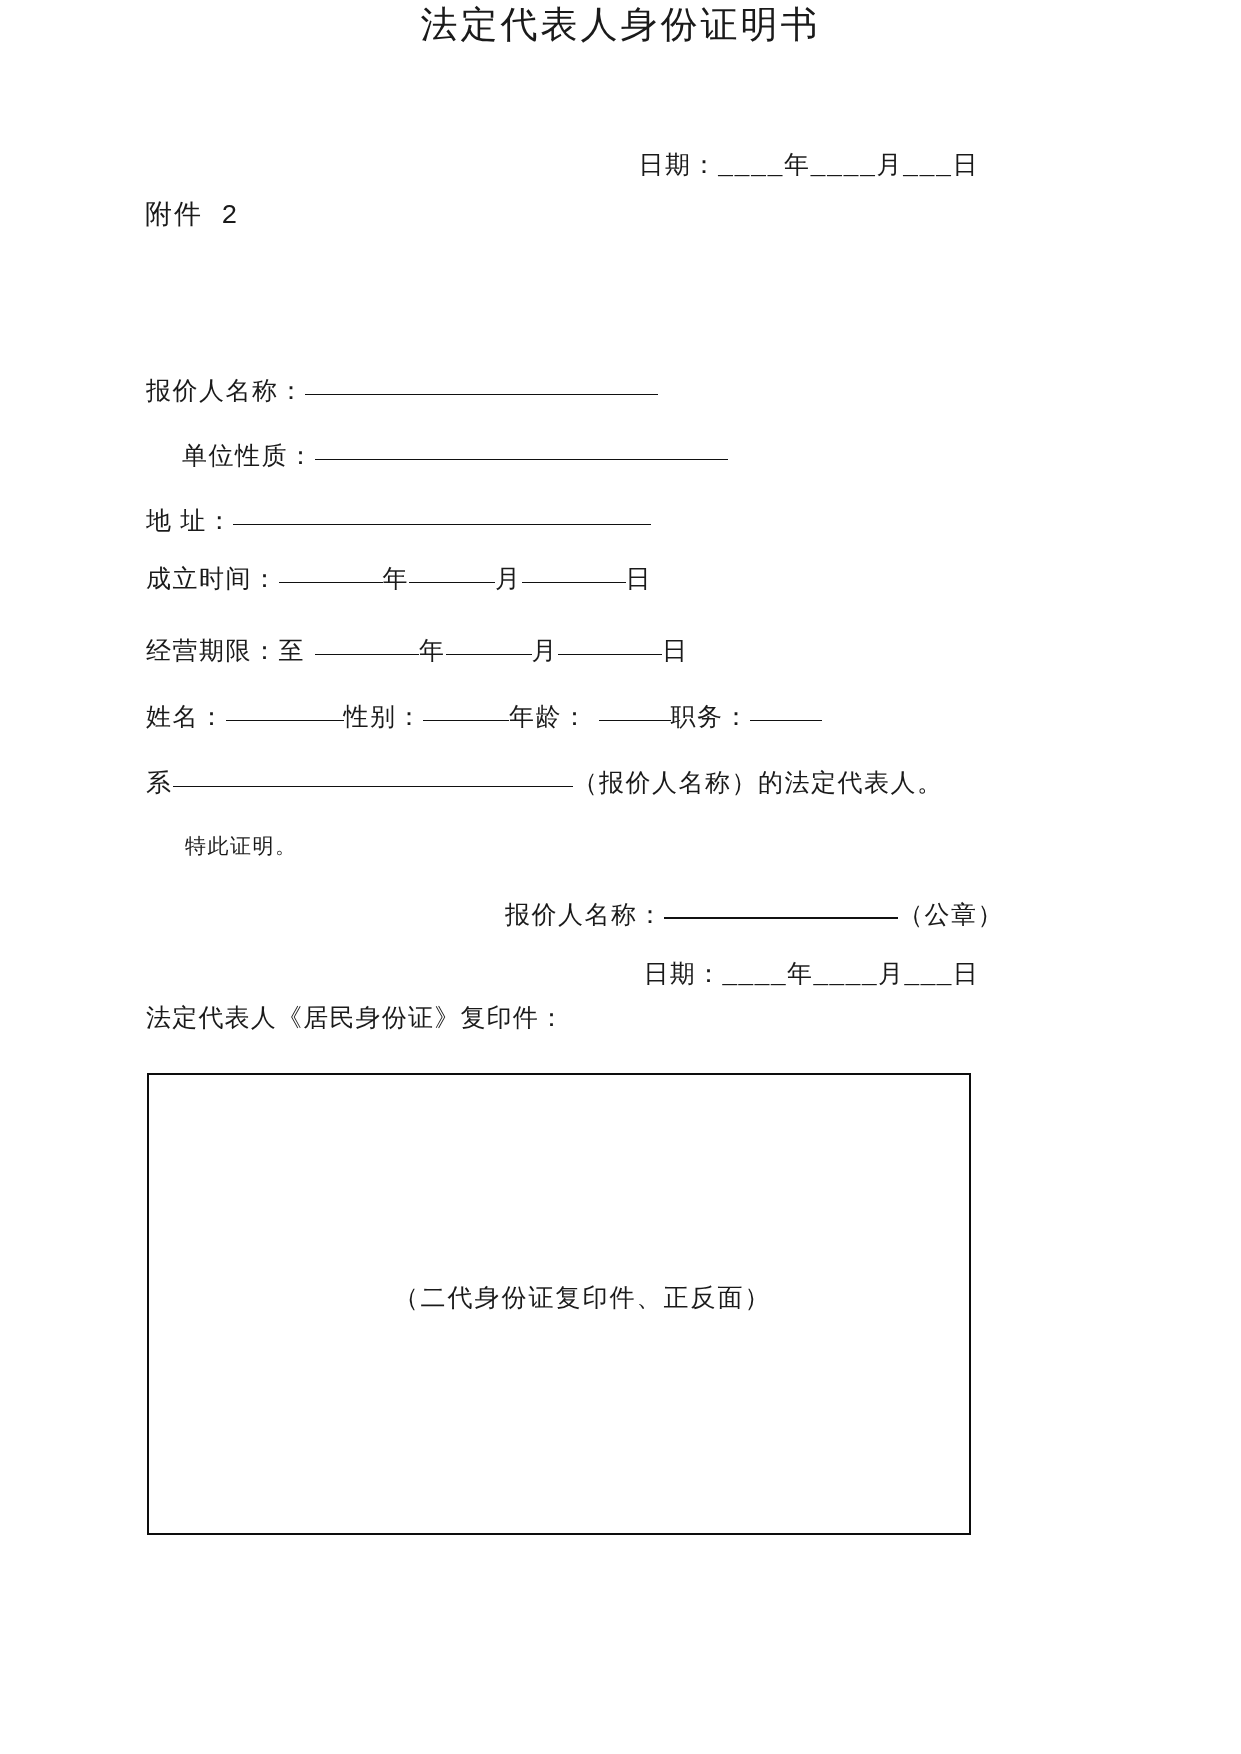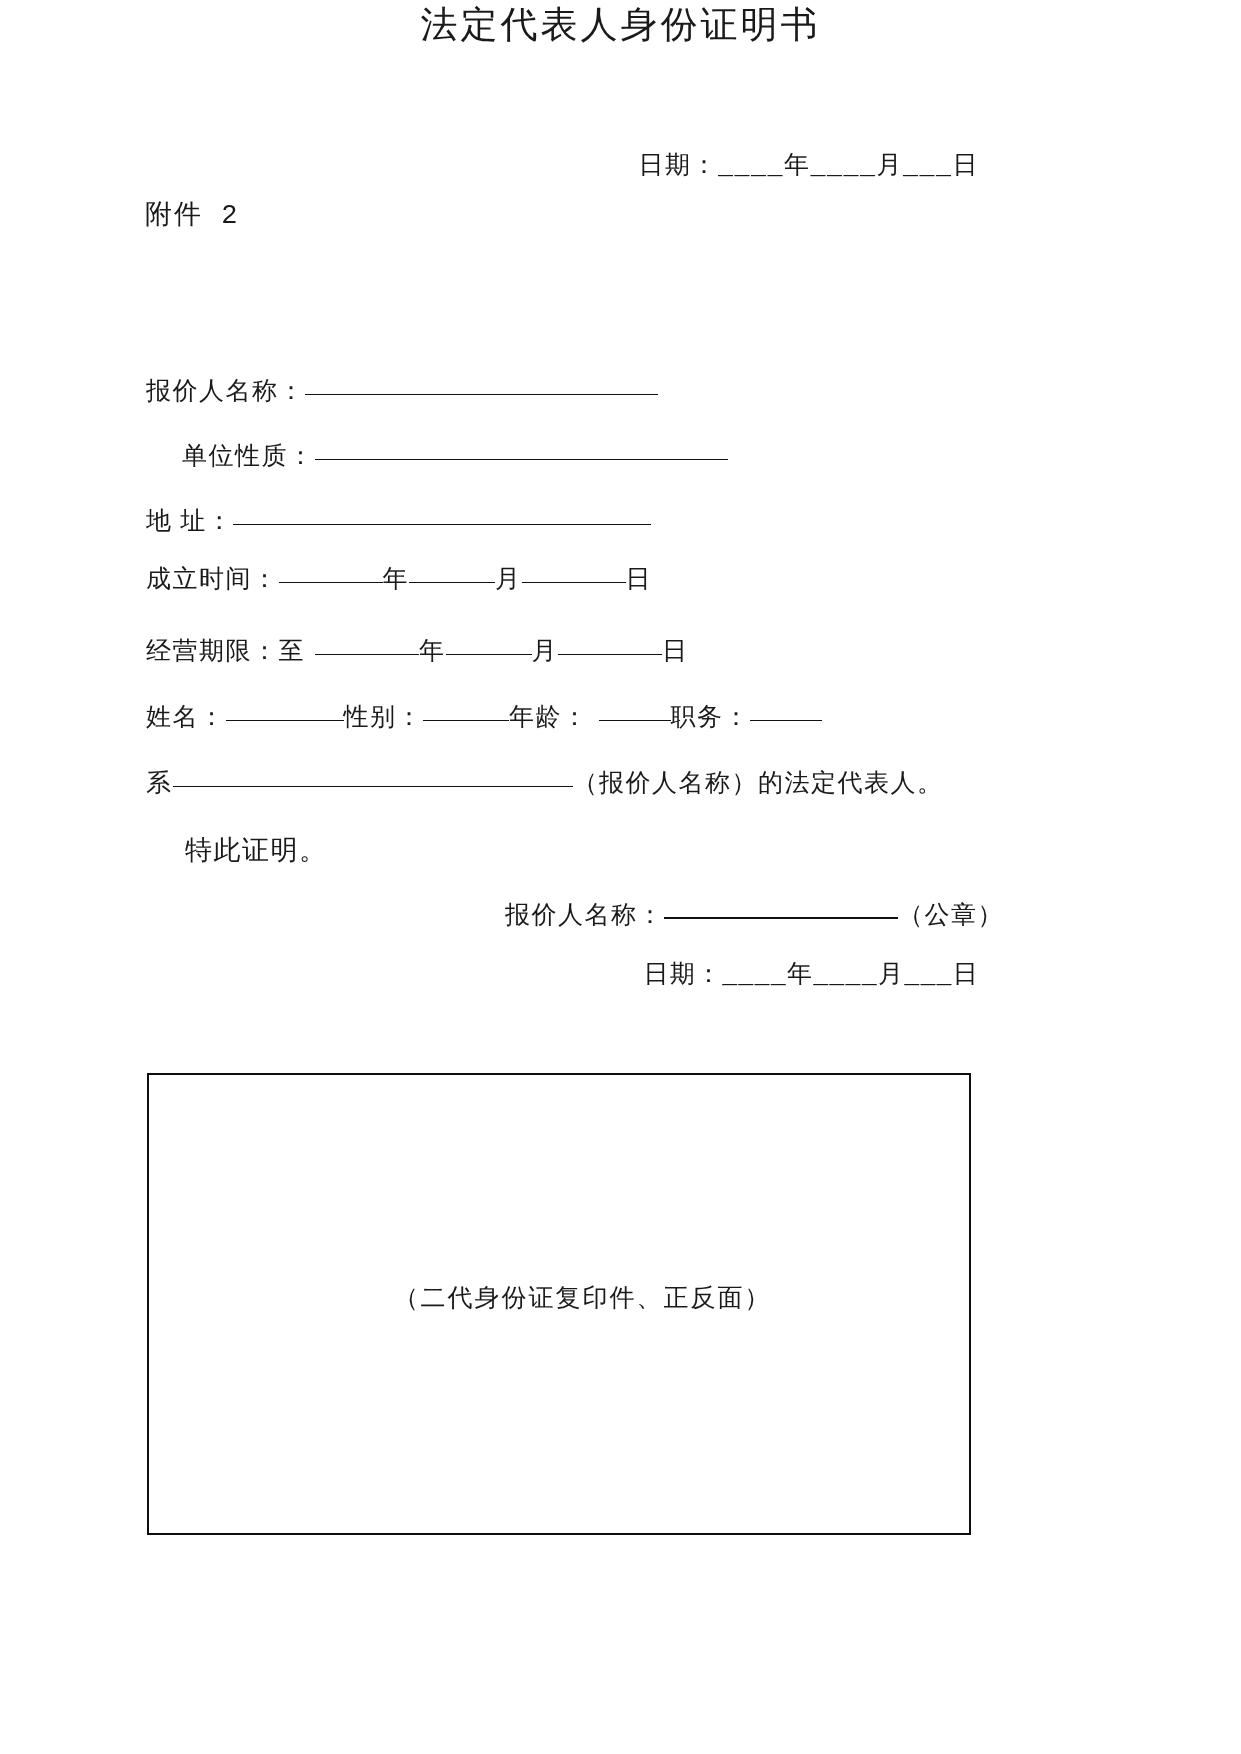--- a/index.html
+++ b/index.html
@@ -96,21 +96,21 @@
   .w-name { width: 118px; }
   .w-long { width: 353px; }
   .w-long3{ width: 413px; }
   .w-sys  { width: 400px; }
   .w-seal { width: 234px; }
   .gap8 { display:inline-block; width: 10px; }
 
   .indent-para {
     position: absolute;
     left: 185px;
-    font-size: 27px;
+    font-size: 21px;
     letter-spacing: 1.5px;
   }
 
   .sign-row {
     position: absolute;
     font-size: 25px;
     letter-spacing: 1.5px;
     white-space: nowrap;
     display: flex;
     align-items: baseline;
@@ -205,18 +205,19 @@
   <div class="indent-para" style="top:832px;">特此证明。</div>
 
   <div class="sign-row" style="top:898px; left:505px;">
     <span class="label">报价人名称：</span>
     <span class="fill thick w-seal"></span>
     <span class="label">（公章）</span>
   </div>
 
   <div class="row" style="top:961px; left:0; right:0; text-align:right; padding-right:262px;">日期：____年____月___日</div>
 
+  <div class="row" style="top:1005px; left:146px;">法定代表人《居民身份证》复印件：</div>
 
   <div class="id-box">
     <div class="id-box-caption">（二代身份证复印件、正反面）</div>
   </div>
 
 </div>
 
 </body></html>

